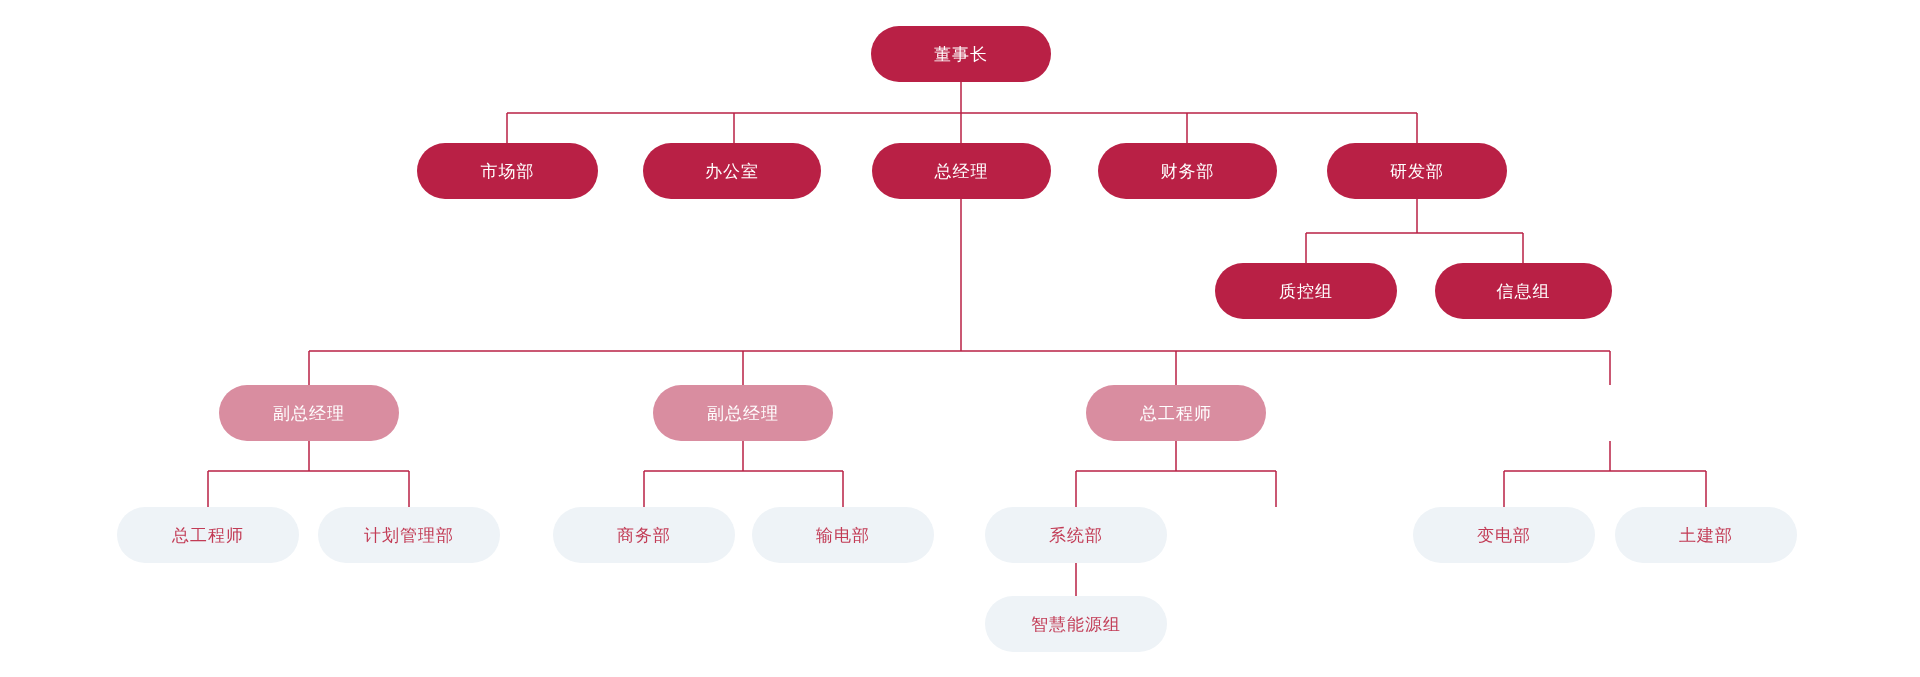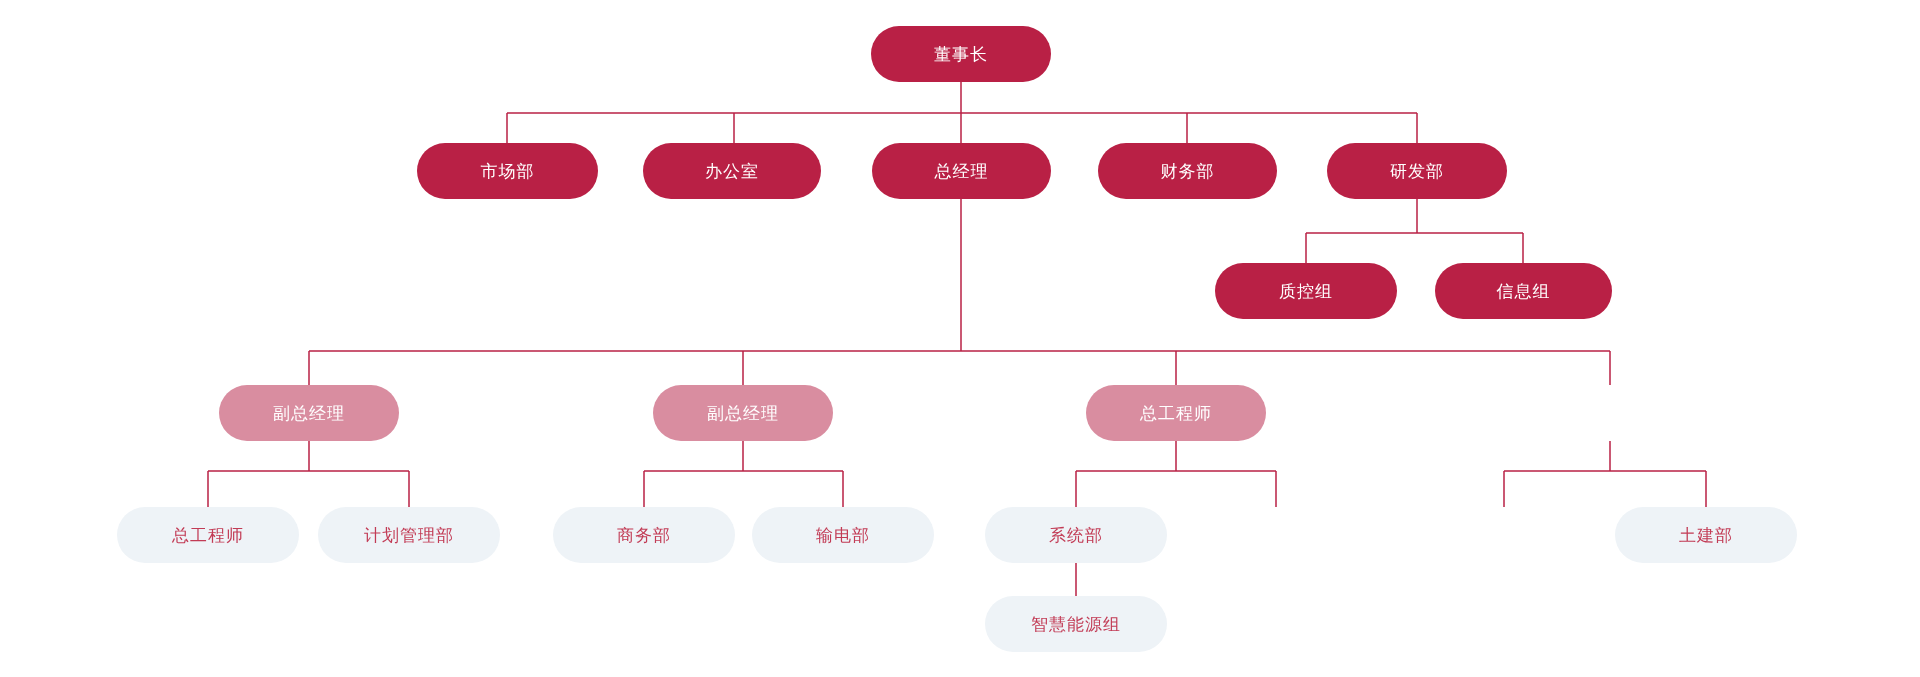--- a/index.html
+++ b/index.html
@@ -123,17 +123,18 @@
 
   <div class="pill lv-secondary" style="left:219px;top:385px;width:180px">副总经理</div>
   <div class="pill lv-secondary" style="left:653px;top:385px;width:180px">副总经理</div>
   <div class="pill lv-secondary" style="left:1086px;top:385px;width:180px">总工程师</div>
 
   <div class="pill lv-tertiary" style="left:117px;top:507px;width:182px">总工程师</div>
   <div class="pill lv-tertiary" style="left:318px;top:507px;width:182px">计划管理部</div>
   <div class="pill lv-tertiary" style="left:752px;top:507px;width:182px">输电部</div>
   <div class="pill lv-tertiary" style="left:553px;top:507px;width:182px">商务部</div>
   <div class="pill lv-tertiary" style="left:985px;top:507px;width:182px">系统部</div>
+  <div class="pill lv-tertiary" style="left:1413px;top:507px;width:182px">变电部</div>
   <div class="pill lv-tertiary" style="left:1615px;top:507px;width:182px">土建部</div>
 
   <div class="pill lv-tertiary" style="left:985px;top:596px;width:182px">智慧能源组</div>
 
 </div>
 
 </body></html>

